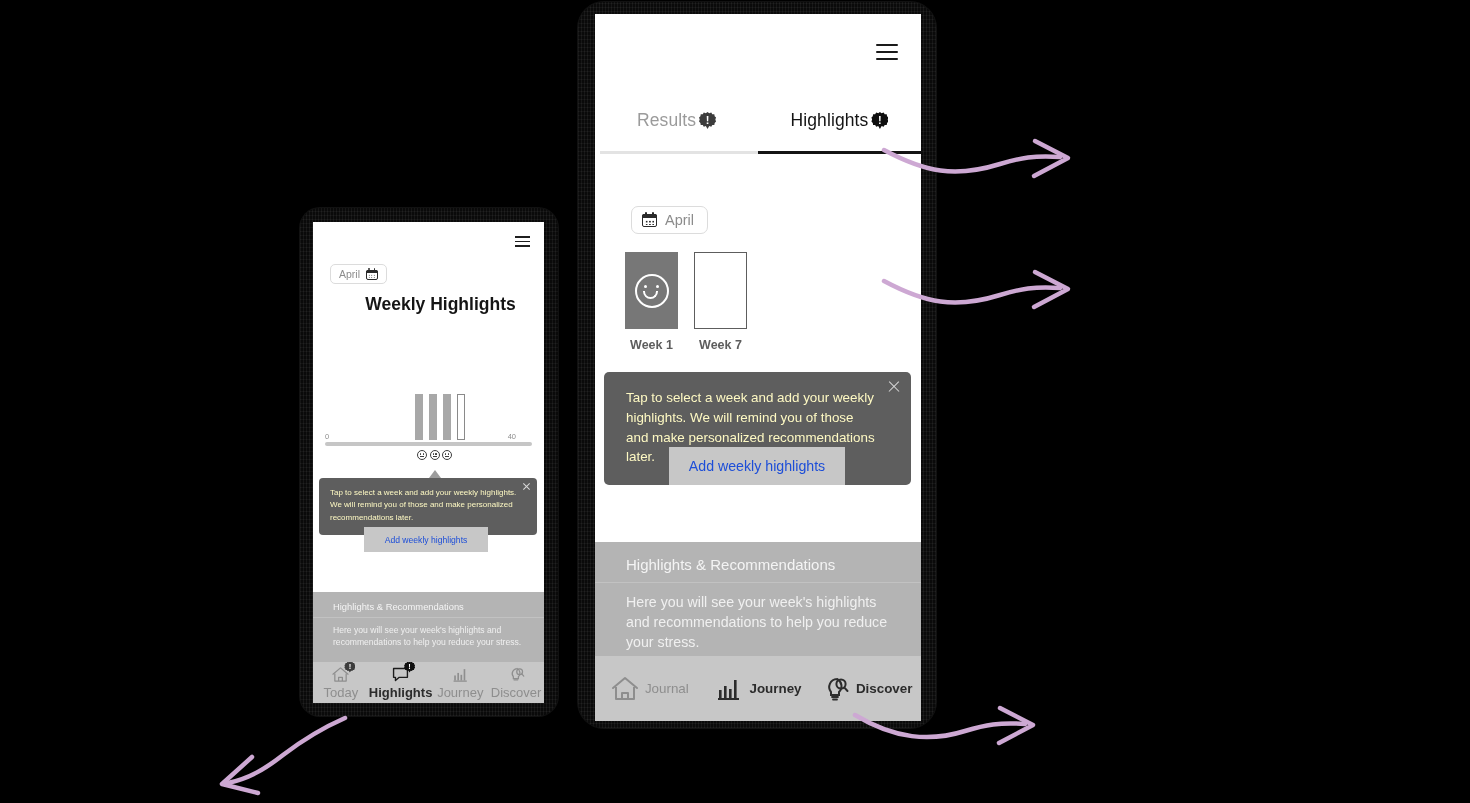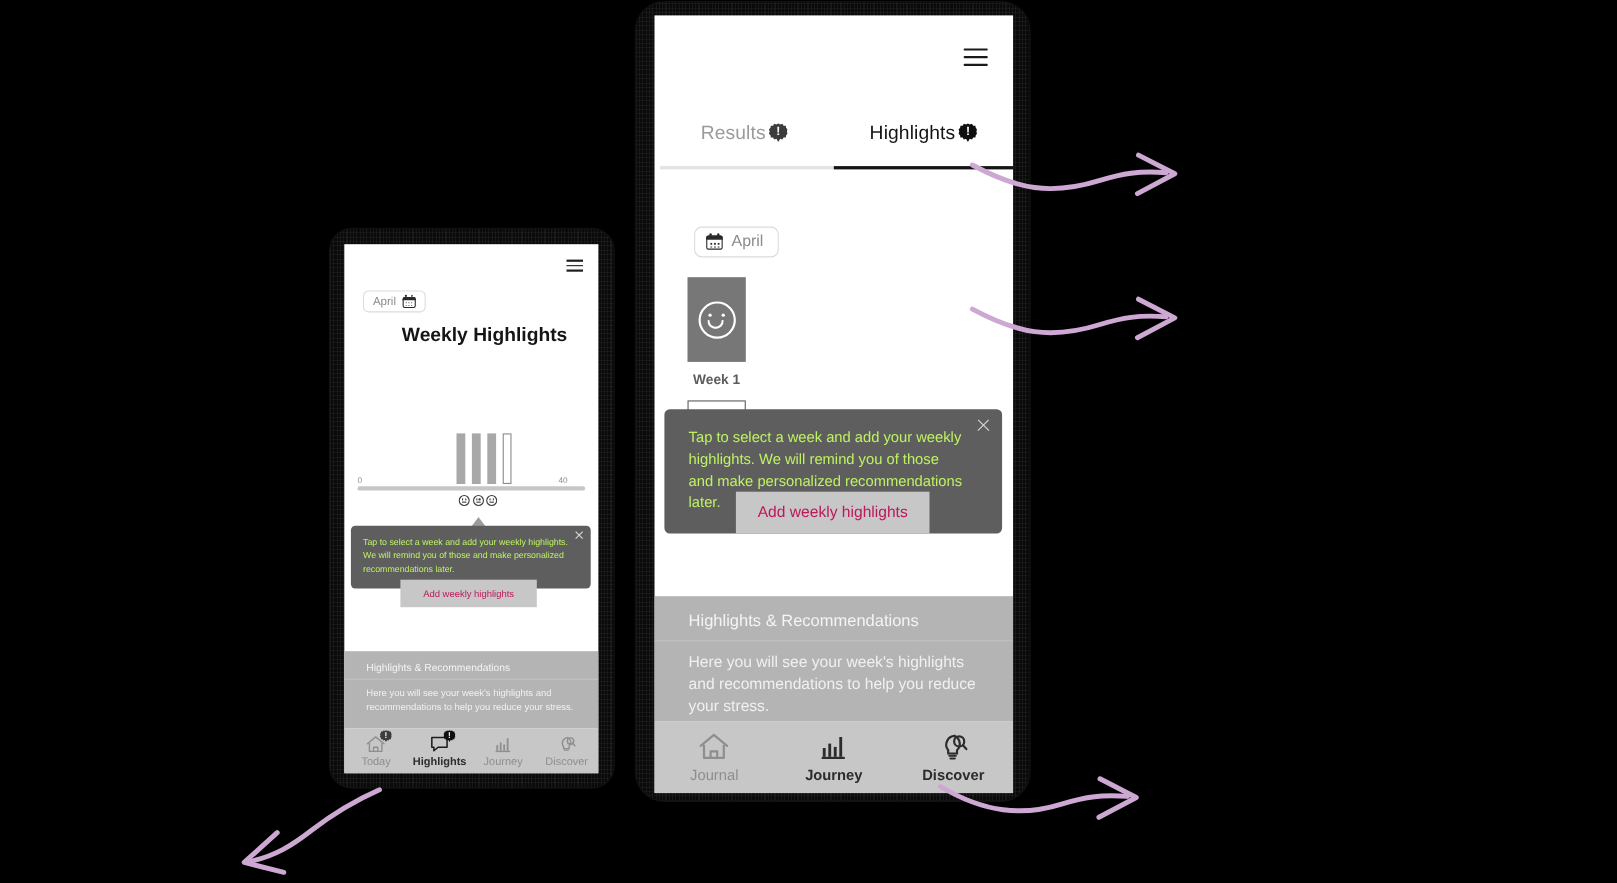--- a/index.html
+++ b/index.html
@@ -119,21 +119,21 @@
   }
   .cal-icon .peg.l { left: 3px; }
   .cal-icon .peg.r { left: 10px; }
   .cal-icon .dots {
     position: absolute; left: 2.5px; top: 8px; width: 10px; height: 5px;
     background-image: radial-gradient(#2a2a2a 40%, transparent 41%);
     background-size: 3.3px 3.3px;
   }
 
   
-  .weeks { position: absolute; left: 28px; top: 238px; display: flex; gap: 12px; flex-direction: column; }
+  .weeks { position: absolute; left: 28px; top: 238px; display: flex; gap: 12px; }
   .week-item { width: 57px; display: flex; flex-direction: column; align-items: center; cursor: pointer; }
   .week-card {
     width: 53px; height: 77px; background: #777777;
     display: flex; align-items: center; justify-content: center;
   }
   .week-card.empty { background: #ffffff; border: 1.4px solid #5d5d5d; box-sizing: border-box; }
   .week-label { font-size: 12.5px; color: #5d5d5d; font-weight: bold; margin-top: 9px; }
 
   .face { width: 34px; height: 34px; border: 2.6px solid #fff; border-radius: 50%; position: relative; box-sizing: border-box; }
   .face .eye { position: absolute; top: 9px; width: 3.4px; height: 3.4px; background: #fff; border-radius: 50%; }
@@ -141,57 +141,57 @@
   .face .eye.r { right: 7.5px; }
   .face .mouth-flat { position: absolute; left: 7px; bottom: 9px; width: 14px; height: 2.6px; background: #fff; border-radius: 1.5px; }
   .face .mouth-smile {
     position: absolute; left: 6.5px; bottom: 7px; width: 15px; height: 8px;
     border: 2.5px solid #fff; border-top: none; border-radius: 0 0 20px 20px;
     box-sizing: border-box;
   }
 
   
   .tooltip {
-    position: absolute; background: #5e5e5e; border-radius: 5px; color: #bef264;
+    position: absolute; background: #5e5e5e; border-radius: 5px; color: #fef9c3;
   }
   #tooltip-big { left: 9px; top: 358px; width: 307px; padding: 16px 34px 18px 22px; box-sizing: border-box; }
   #tooltip-big .tip-text { font-size: 13.4px; line-height: 1.48; }
   .tip-close {
     position: absolute; top: 8px; right: 10px; width: 14px; height: 14px;
     cursor: pointer; opacity: .85;
   }
   .tip-close:before, .tip-close:after {
     content: ""; position: absolute; left: 0; top: 6px; width: 14px; height: 1.4px; background: #efefef;
   }
   .tip-close:before { transform: rotate(45deg); }
   .tip-close:after { transform: rotate(-45deg); }
 
   
   .add-btn {
-    position: absolute; background: #c7c7c7; color: #be185d;
+    position: absolute; background: #c7c7c7; color: #1d4ed8;
     display: flex; align-items: center; justify-content: center; cursor: pointer;
   }
   #add-btn-big { left: 74px; top: 433px; width: 176px; height: 38px; font-size: 14.2px; }
 
   
   .rec-band { position: absolute; left: 0; width: 326px; background: #b4b4b4; }
   #rec-big { top: 528px; height: 114px; }
   #rec-big .rec-title {
     font-size: 15px; color: #f4f4f4; padding: 14px 0 0 31px;
   }
   #rec-big .rec-sep { margin: 9px 0 0 0; height: 1px; background: #c2c2c2; }
   #rec-big .rec-body {
     font-size: 14.2px; color: #f0f0f0; line-height: 1.42; padding: 9px 30px 0 31px;
   }
 
   
   .bottom-nav { position: absolute; left: 0; background: #c7c7c7; display: flex; }
   #nav-big { top: 642px; width: 326px; height: 65px; }
   #nav-big .nav-item {
-    flex: 1; display: flex; flex-direction: column; align-items: center; justify-content: center;
+    flex: 1; display: flex; flex-direction: row; align-items: center; justify-content: center;
     cursor: pointer; gap: 5px;
   }
   #nav-big .nav-label { font-size: 13.4px; }
   .nav-item.muted .nav-label { color: #8e8e8e; }
   .nav-item.strong .nav-label { color: #2c2c2c; font-weight: bold; }
 
   
   .ico { position: relative; }
   .ico svg { display: block; }
 
@@ -254,21 +254,21 @@
 
   #add-btn-small { left: 51px; top: 305px; width: 124px; height: 25px; font-size: 8.6px; }
 
   #rec-small { top: 370px; width: 231px; height: 70px; }
   #rec-small .rec-title { font-size: 9.4px; color: #f4f4f4; padding: 9px 0 0 20px; }
   #rec-small .rec-sep { margin-top: 5px; height: 1px; background: #c2c2c2; }
   #rec-small .rec-body { font-size: 8.6px; color: #f0f0f0; line-height: 1.45; padding: 6px 22px 0 20px; }
 
   #nav-small { top: 440px; width: 231px; height: 41px; }
   #nav-small .nav-item { flex: 1; display: flex; flex-direction: column; align-items: center; justify-content: center; gap: 2px; cursor: pointer; }
-  #nav-small .nav-label { font-size: 10px; }
+  #nav-small .nav-label { font-size: 13px; }
   .nav-badge-wrap { position: relative; }
   .nav-badge-wrap .badge { position: absolute; right: -5px; top: -4px; width: 11px; height: 11px; margin: 0; }
   .nav-badge-wrap .badge .bang { font-size: 7.5px; }
 
   
   #arrows { position: absolute; left: 0; top: 0; width: 1470px; height: 803px; pointer-events: none; }
 </style>
 </head>
 <body>
 

